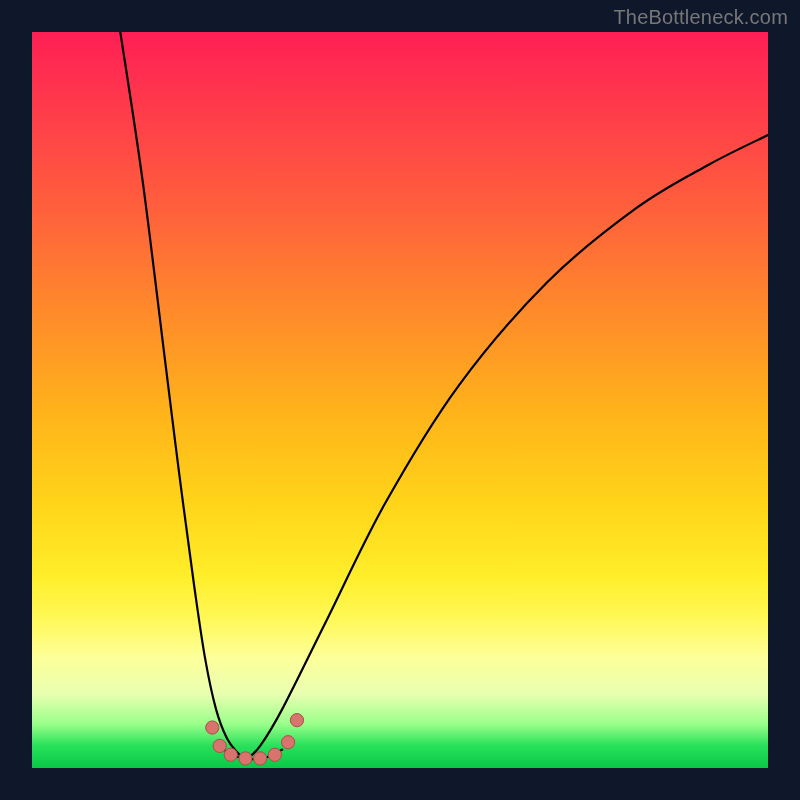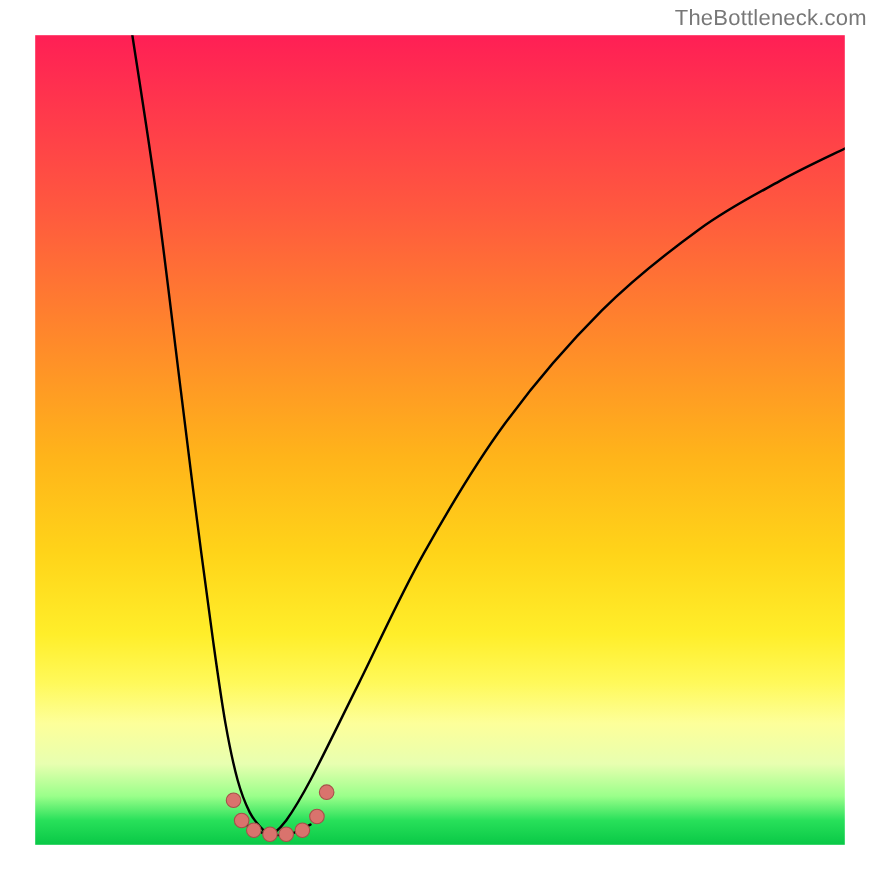--- a/index.html
+++ b/index.html
@@ -10,21 +10,21 @@
     background: #000;
     overflow: hidden;
     font-family: Arial, Helvetica, sans-serif;
   }
   .frame {
     position: absolute;
     left: 0;
     top: 0;
     width: 800px;
     height: 800px;
-    background: #ffffff;
+    background: #0f172a;
   }
   .gradient-panel {
     position: absolute;
     left: 32px;
     top: 32px;
     width: 736px;
     height: 736px;
     
     background: linear-gradient(
       to bottom,

